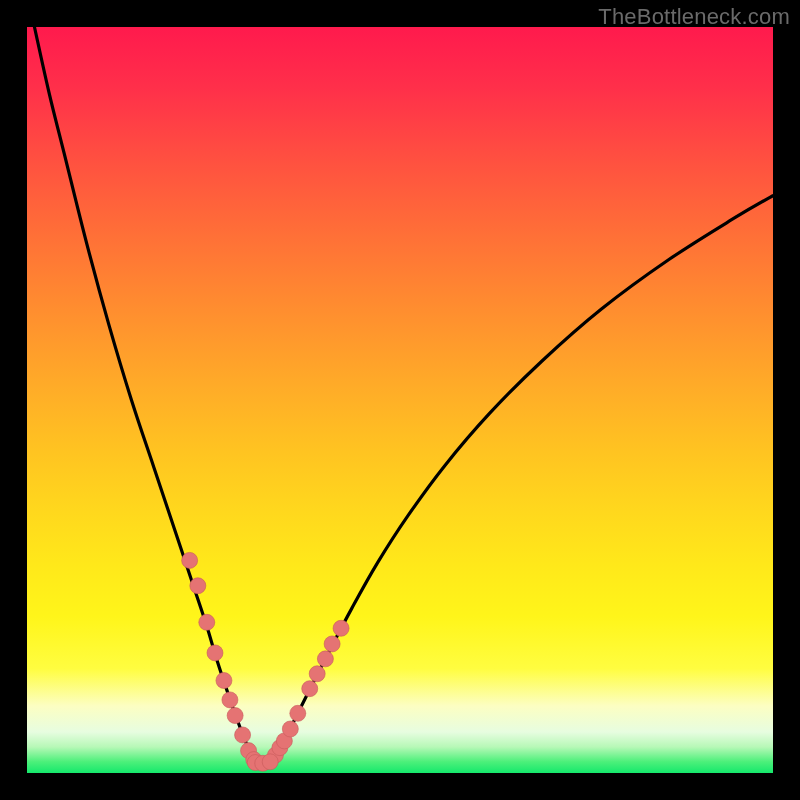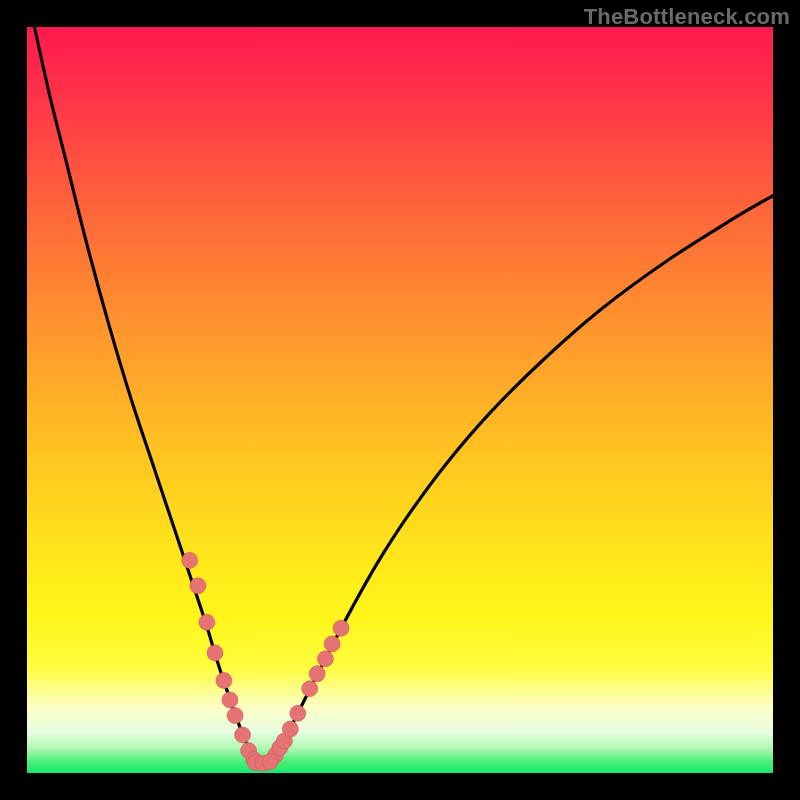--- a/index.html
+++ b/index.html
@@ -64,21 +64,21 @@
     stroke: #c85a5a;
     stroke-width: 0.6;
   }
   .watermark {
     position: absolute;
     top: 4px;
     right: 10px;
     color: #6a6a6a;
     font-size: 22px;
     letter-spacing: 0.2px;
-    font-weight: 700;
+    font-weight: 400;
     user-select: none;
   }
 </style>
 </head>
 <body>
 
 <div class="frame">
   <div class="watermark">TheBottleneck.com</div>
 
   <div class="plot">

